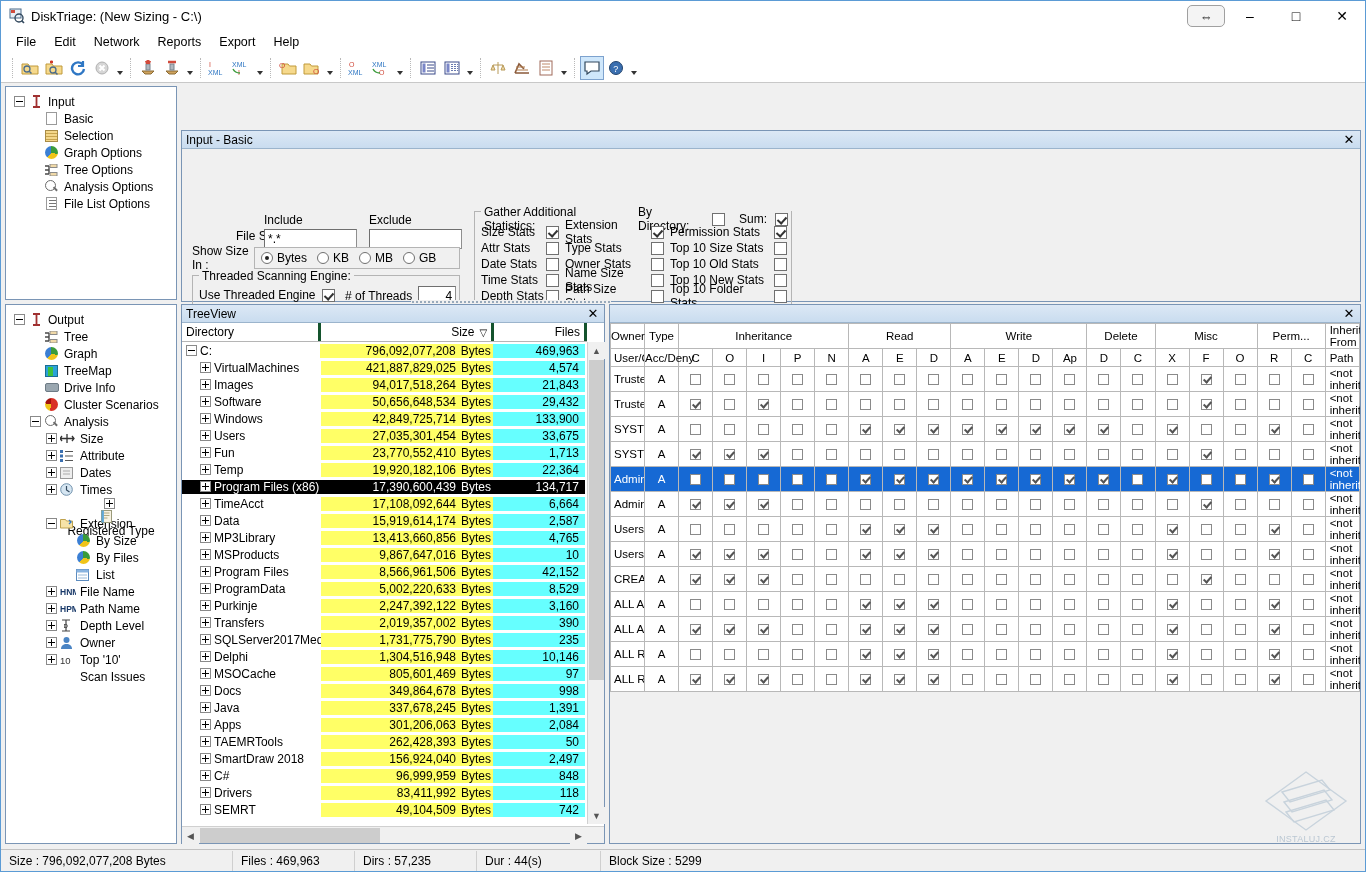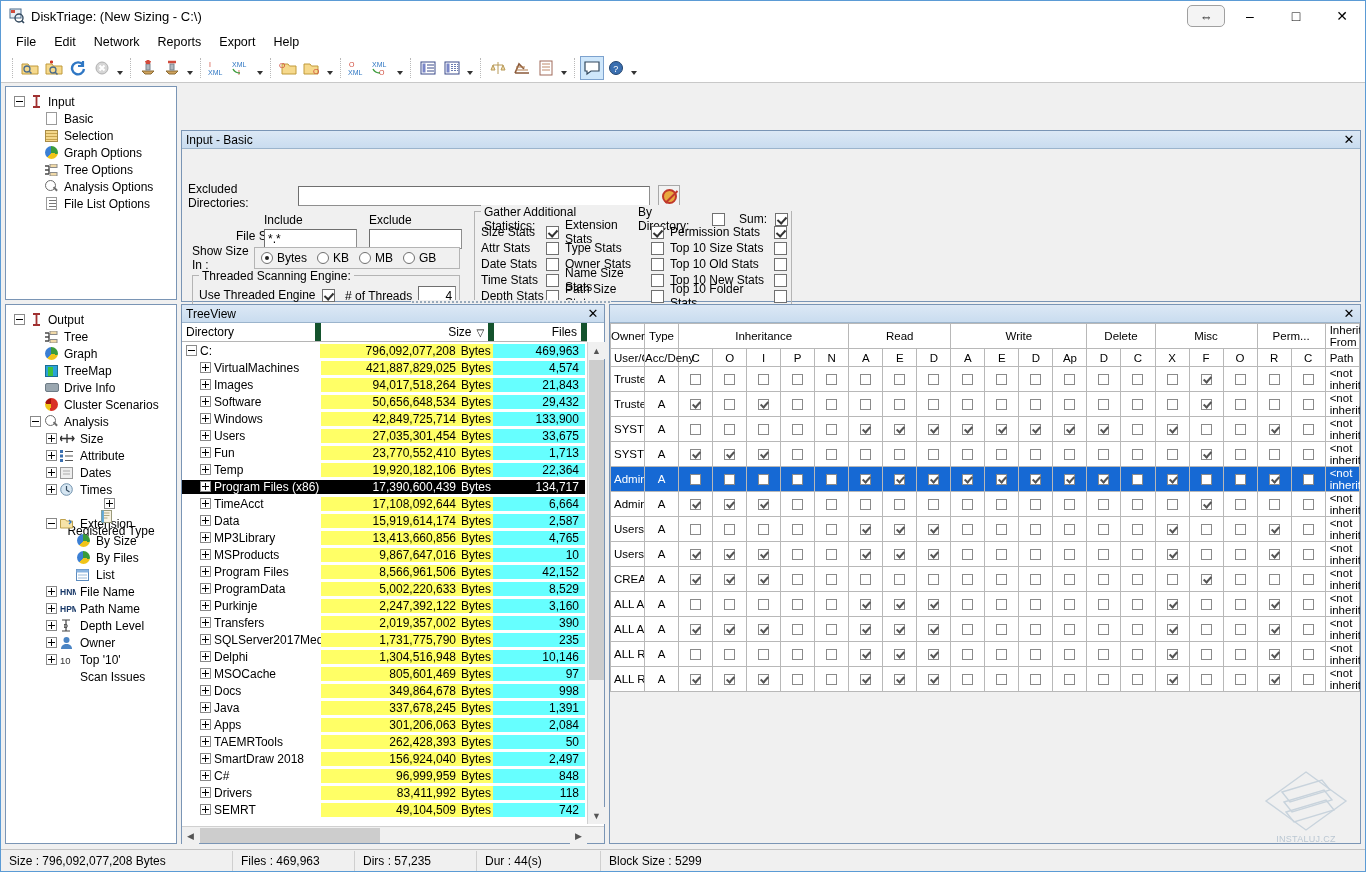--- a/index.html
+++ b/index.html
@@ -205,21 +205,21 @@
     content: ""; position: absolute; left: 3px; top: 3px;
     width: 4px; height: 4px; border-radius: 50%; background: #222;
   }
 
   
   .grid-head {
     display: flex; height: 19px; background: #fff;
     border-bottom: 1px solid #b5b5b5; font-size: 12px;
   }
   .gh {
-    border-right: 6px solid #14532d; display: flex;
+    border-right: 3px solid #14532d; display: flex;
     align-items: center; padding: 0 4px; background: #fff;
     cursor: default;
   }
   .grow {
     display: flex; height: 17px; font-size: 12px; align-items: center;
     cursor: default;
   }
   .gc-dir { width: 150px; display: flex; align-items: center; padding-left: 4px; overflow:hidden; white-space:nowrap;}
   .gc-size { width: 150px; text-align: right; padding-right: 2px; background: #ffff66; }
   .gc-unit { width: 38px; background: #ffff66; padding-left: 3px; }
@@ -568,27 +568,20 @@
   </div>
 
   <div class="panel" style="left:180px; top:3px; width:1180px; height:172px;margin-top:44px;">
     <div class="panel-caption">
       <span>Input - Basic</span>
       <span class="cap-x">✕</span>
     </div>
     <div class="panel-body" style="background:#f0f0f0;">
 
 
-      <div style="position:absolute; left:6px; top:33px; display:flex; align-items:center;">
-        <span class="frm-label" style="width:110px;">Excluded Directories:</span>
-        <input class="txtbox" style="width: 352px;" value="">
-        <div class="iconbtn" style="margin-left:8px;">
-          <span class="noentry"></span>
-        </div>
-      </div>
 
       <div style="position:absolute; left:10px; top:64px; width:290px;">
         <span class="frm-label" style="position:absolute; left:44px; top:16px;">File Specs:</span>
         <span class="frm-label" style="position:absolute; left:72px; top:0px;">Include</span>
         <span class="frm-label" style="position:absolute; left:177px; top:0px;">Exclude</span>
         <input class="txtbox" style="position: absolute; left: 72px; top: 16px; width: 93px;" value="*.*">
         <input class="txtbox" style="position: absolute; left: 177px; top: 16px; width: 93px;" value="">
       </div>
 
       <div style="position:absolute; left:10px; top:95px; display:flex; align-items:center;">

